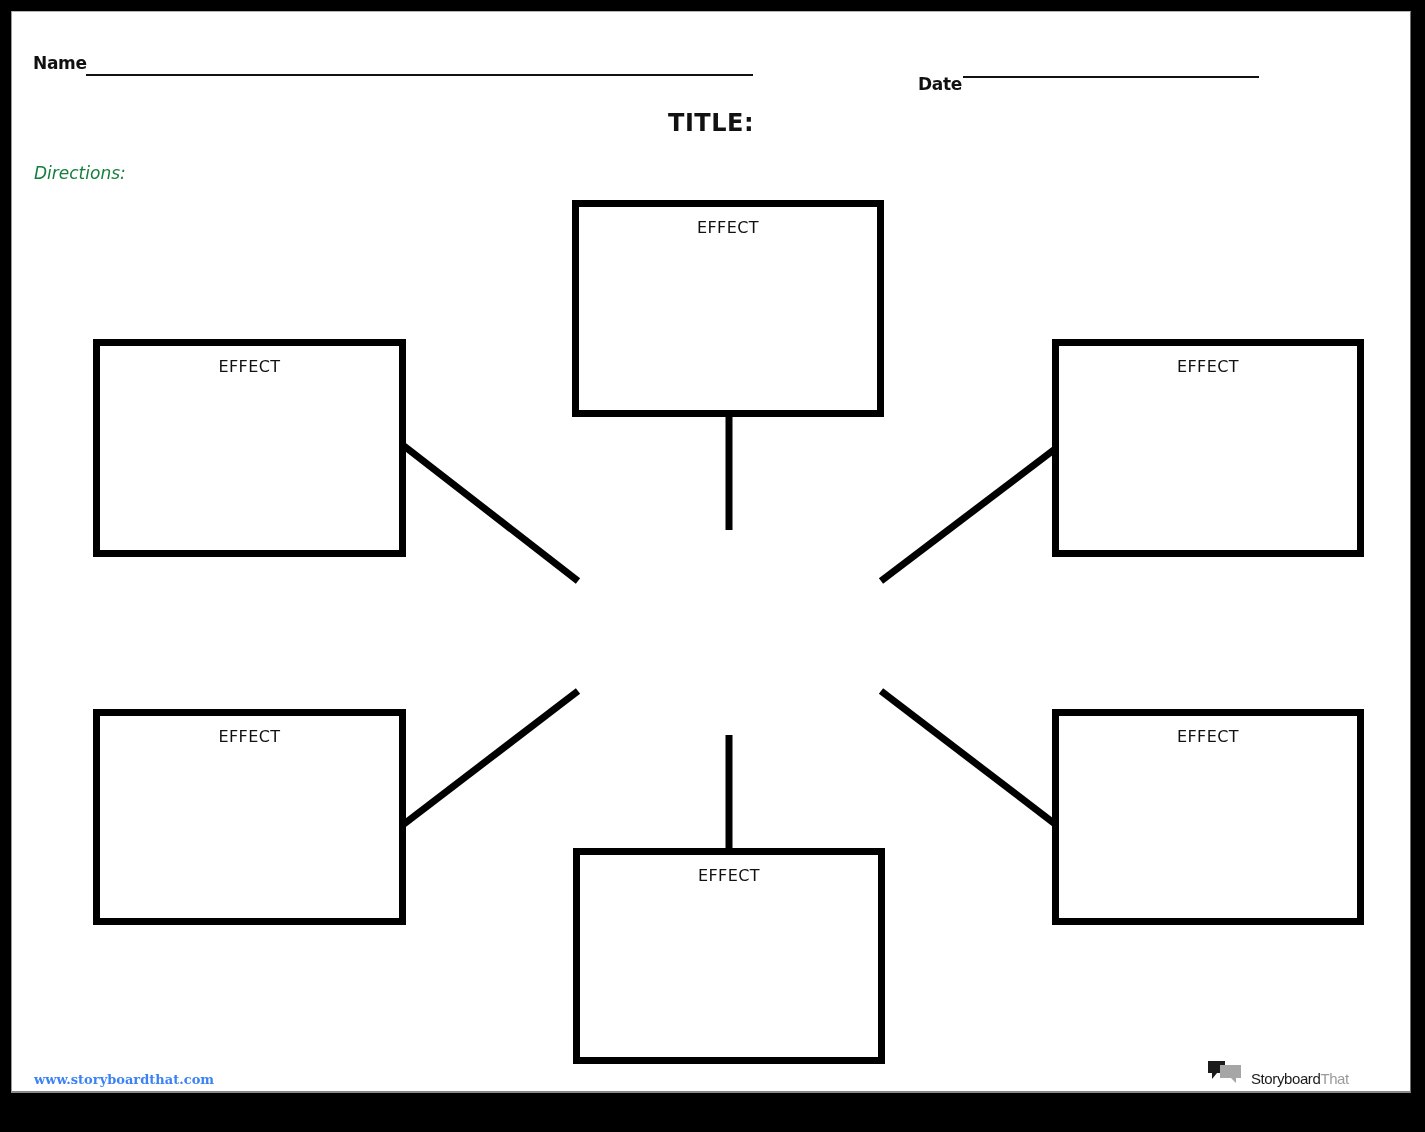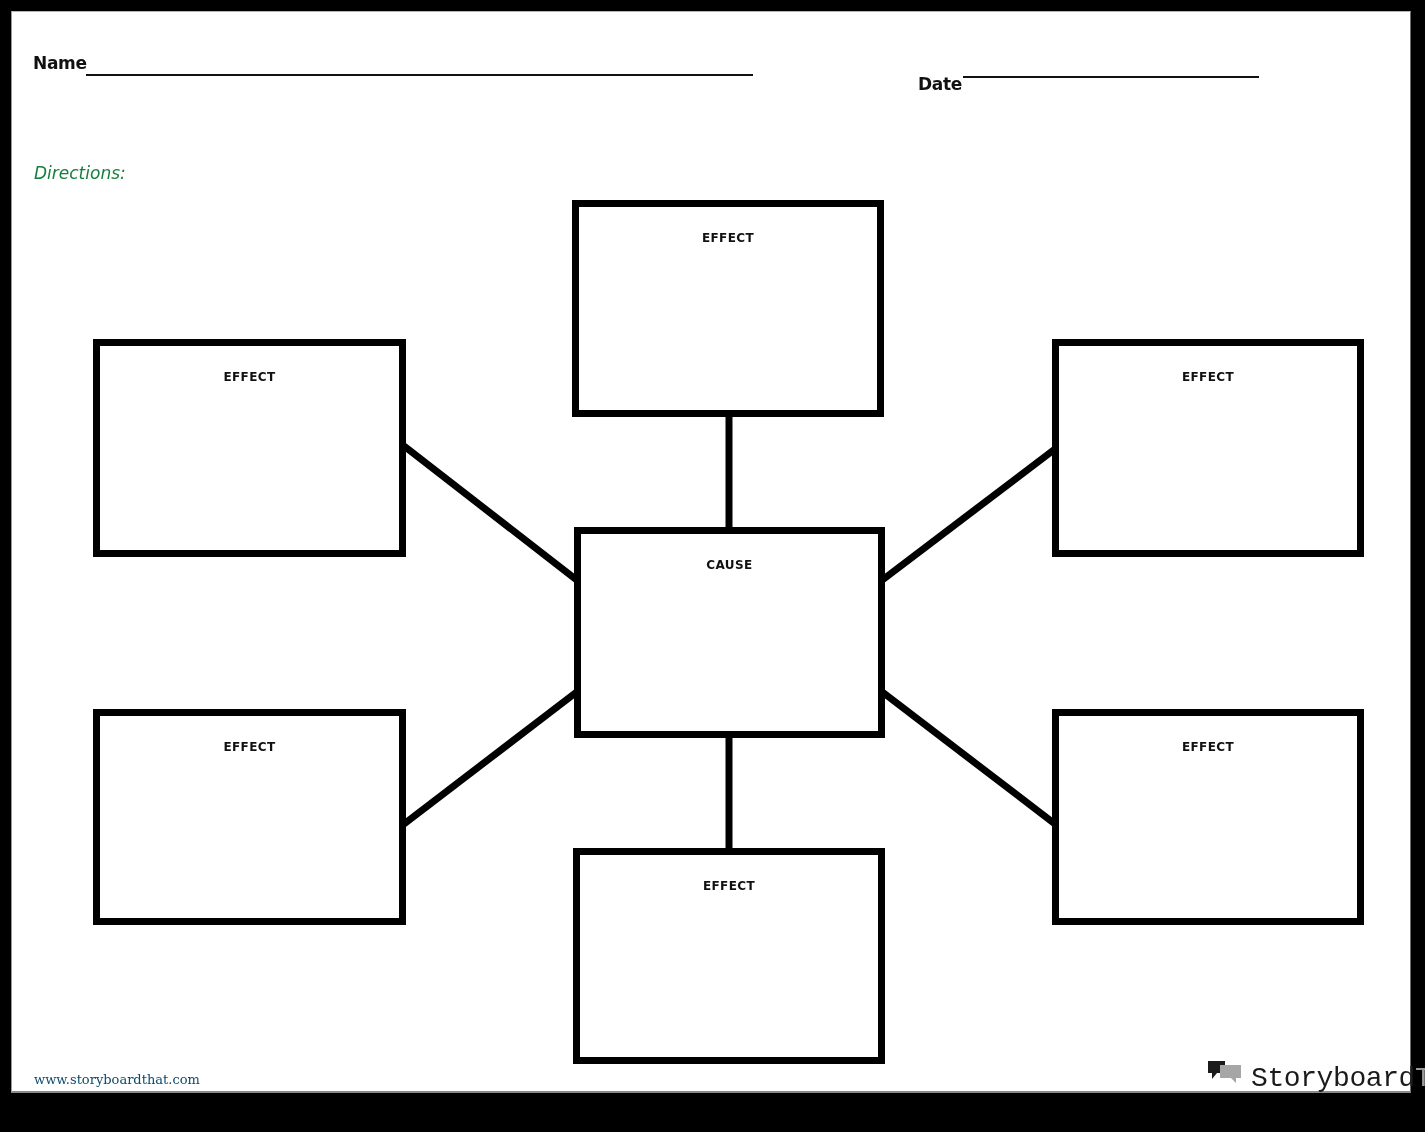--- a/index.html
+++ b/index.html
@@ -98,83 +98,84 @@
   
   .node {
     position: absolute;
     background: #ffffff;
     border: 7px solid #000000;
     z-index: 4;
   }
   .node-label {
     display: block;
     text-align: center;
-    margin-top: 24px;
-    font-family: "DejaVu Sans", sans-serif;
-    font-weight: bold;
-    font-size: 12px;
+    margin-top: 11px;
+    font-family: "DejaVu Sans", sans-serif;
+    font-weight: normal;
+    font-size: 16px;
     letter-spacing: 0.4px;
     color: #111111;
   }
 
   
   #node-cause         { left: 562px; top: 515px; width: 311px; height: 211px; }
   #node-effect-top    { left: 560px; top: 188px; width: 312px; height: 217px; }
   #node-effect-bottom { left: 561px; top: 836px; width: 312px; height: 216px; }
   #node-effect-left-top     { left: 81px;   top: 327px; width: 313px; height: 218px; }
   #node-effect-left-bottom  { left: 81px;   top: 697px; width: 313px; height: 216px; }
   #node-effect-right-top    { left: 1040px; top: 327px; width: 312px; height: 218px; }
   #node-effect-right-bottom { left: 1040px; top: 697px; width: 312px; height: 216px; }
 
   
   #site-url {
     position: absolute;
     left: 22px;
     top: 1060px;
     font-family: "DejaVu Serif", serif;
-    font-weight: normal;
+    font-weight: bold;
     font-size: 13px;
-    color: #0c4a6e;
+    color: #3b82f6;
   }
 
   #logo {
     position: absolute;
     left: 1195px;
     top: 1045px;
     display: flex;
     align-items: center;
     height: 30px;
   }
   #logo-mark {
     width: 36px;
     height: 26px;
     margin-right: 8px;
     flex: 0 0 auto;
   }
   .logo-word {
-    font-family: Liberation Mono, monospace;
-    font-size: 28px;
+    font-family: Liberation Sans, sans-serif;
+    font-size: 15px;
     letter-spacing: -0.4px;
     margin-top: 12px;
   }
   #logo-storyboard { color: #1b1b1b; }
   #logo-that { color: #9b9b9b; text-align: right; }
 </style>
 </head>
 <body>
 
 <div id="frame">
   <div id="page">
 
     <div class="field-label" id="name-label">Name</div>
     <div class="field-rule" id="name-rule"></div>
 
     <div class="field-label" id="date-label">Date</div>
     <div class="field-rule" id="date-rule"></div>
 
+    <div id="title">TITLE:</div>
 
     <div id="directions">Directions:</div>
 
     <div id="diagram">
 
       <svg id="connectors" viewBox="0 0 1400 1082">
         <g stroke="#000000" stroke-width="7" stroke-linecap="butt">
           <line x1="717" y1="405" x2="717" y2="518"></line>
           <line x1="717" y1="723" x2="717" y2="839"></line>
           <line x1="392" y1="434" x2="566" y2="569"></line>
@@ -189,23 +190,20 @@
       </div>
 
       <div class="node" id="node-effect-left-top">
         <span class="node-label">EFFECT</span>
       </div>
 
       <div class="node" id="node-effect-right-top">
         <span class="node-label">EFFECT</span>
       </div>
 
-      <div class="node" id="node-cause">
-        <span class="node-label">CAUSE</span>
-      </div>
 
       <div class="node" id="node-effect-left-bottom">
         <span class="node-label">EFFECT</span>
       </div>
 
       <div class="node" id="node-effect-right-bottom">
         <span class="node-label">EFFECT</span>
       </div>
 
       <div class="node" id="node-effect-bottom">

